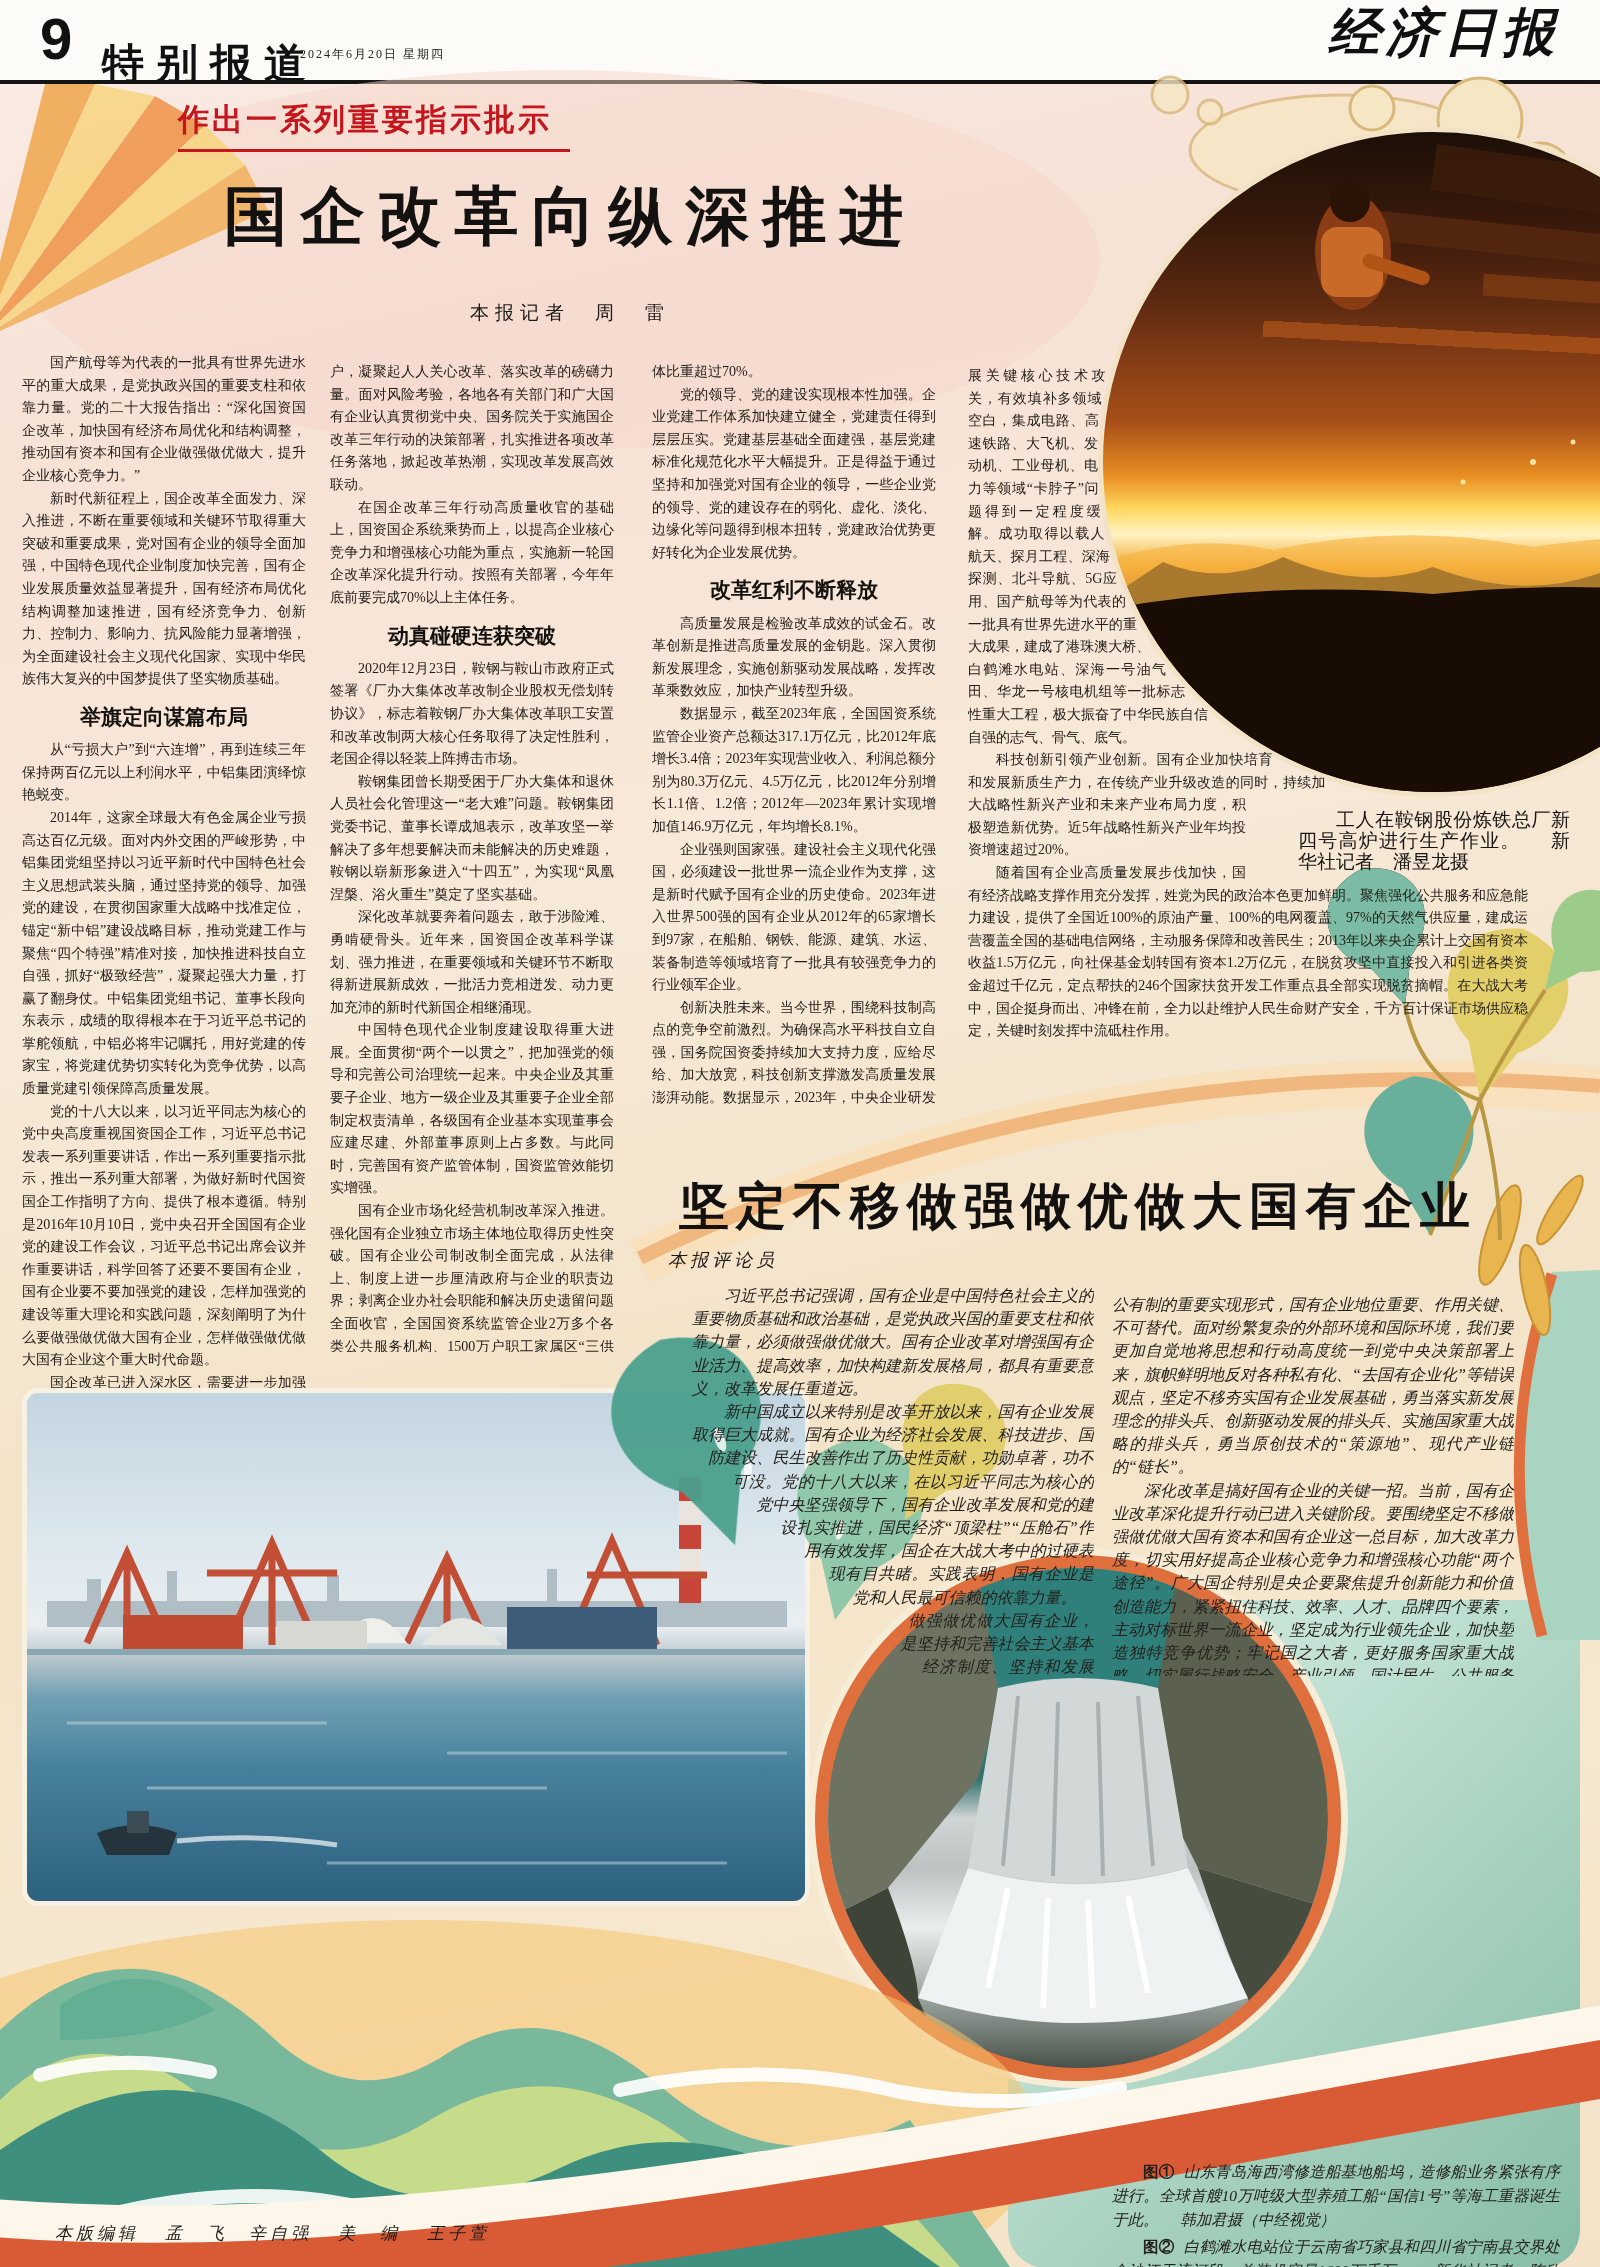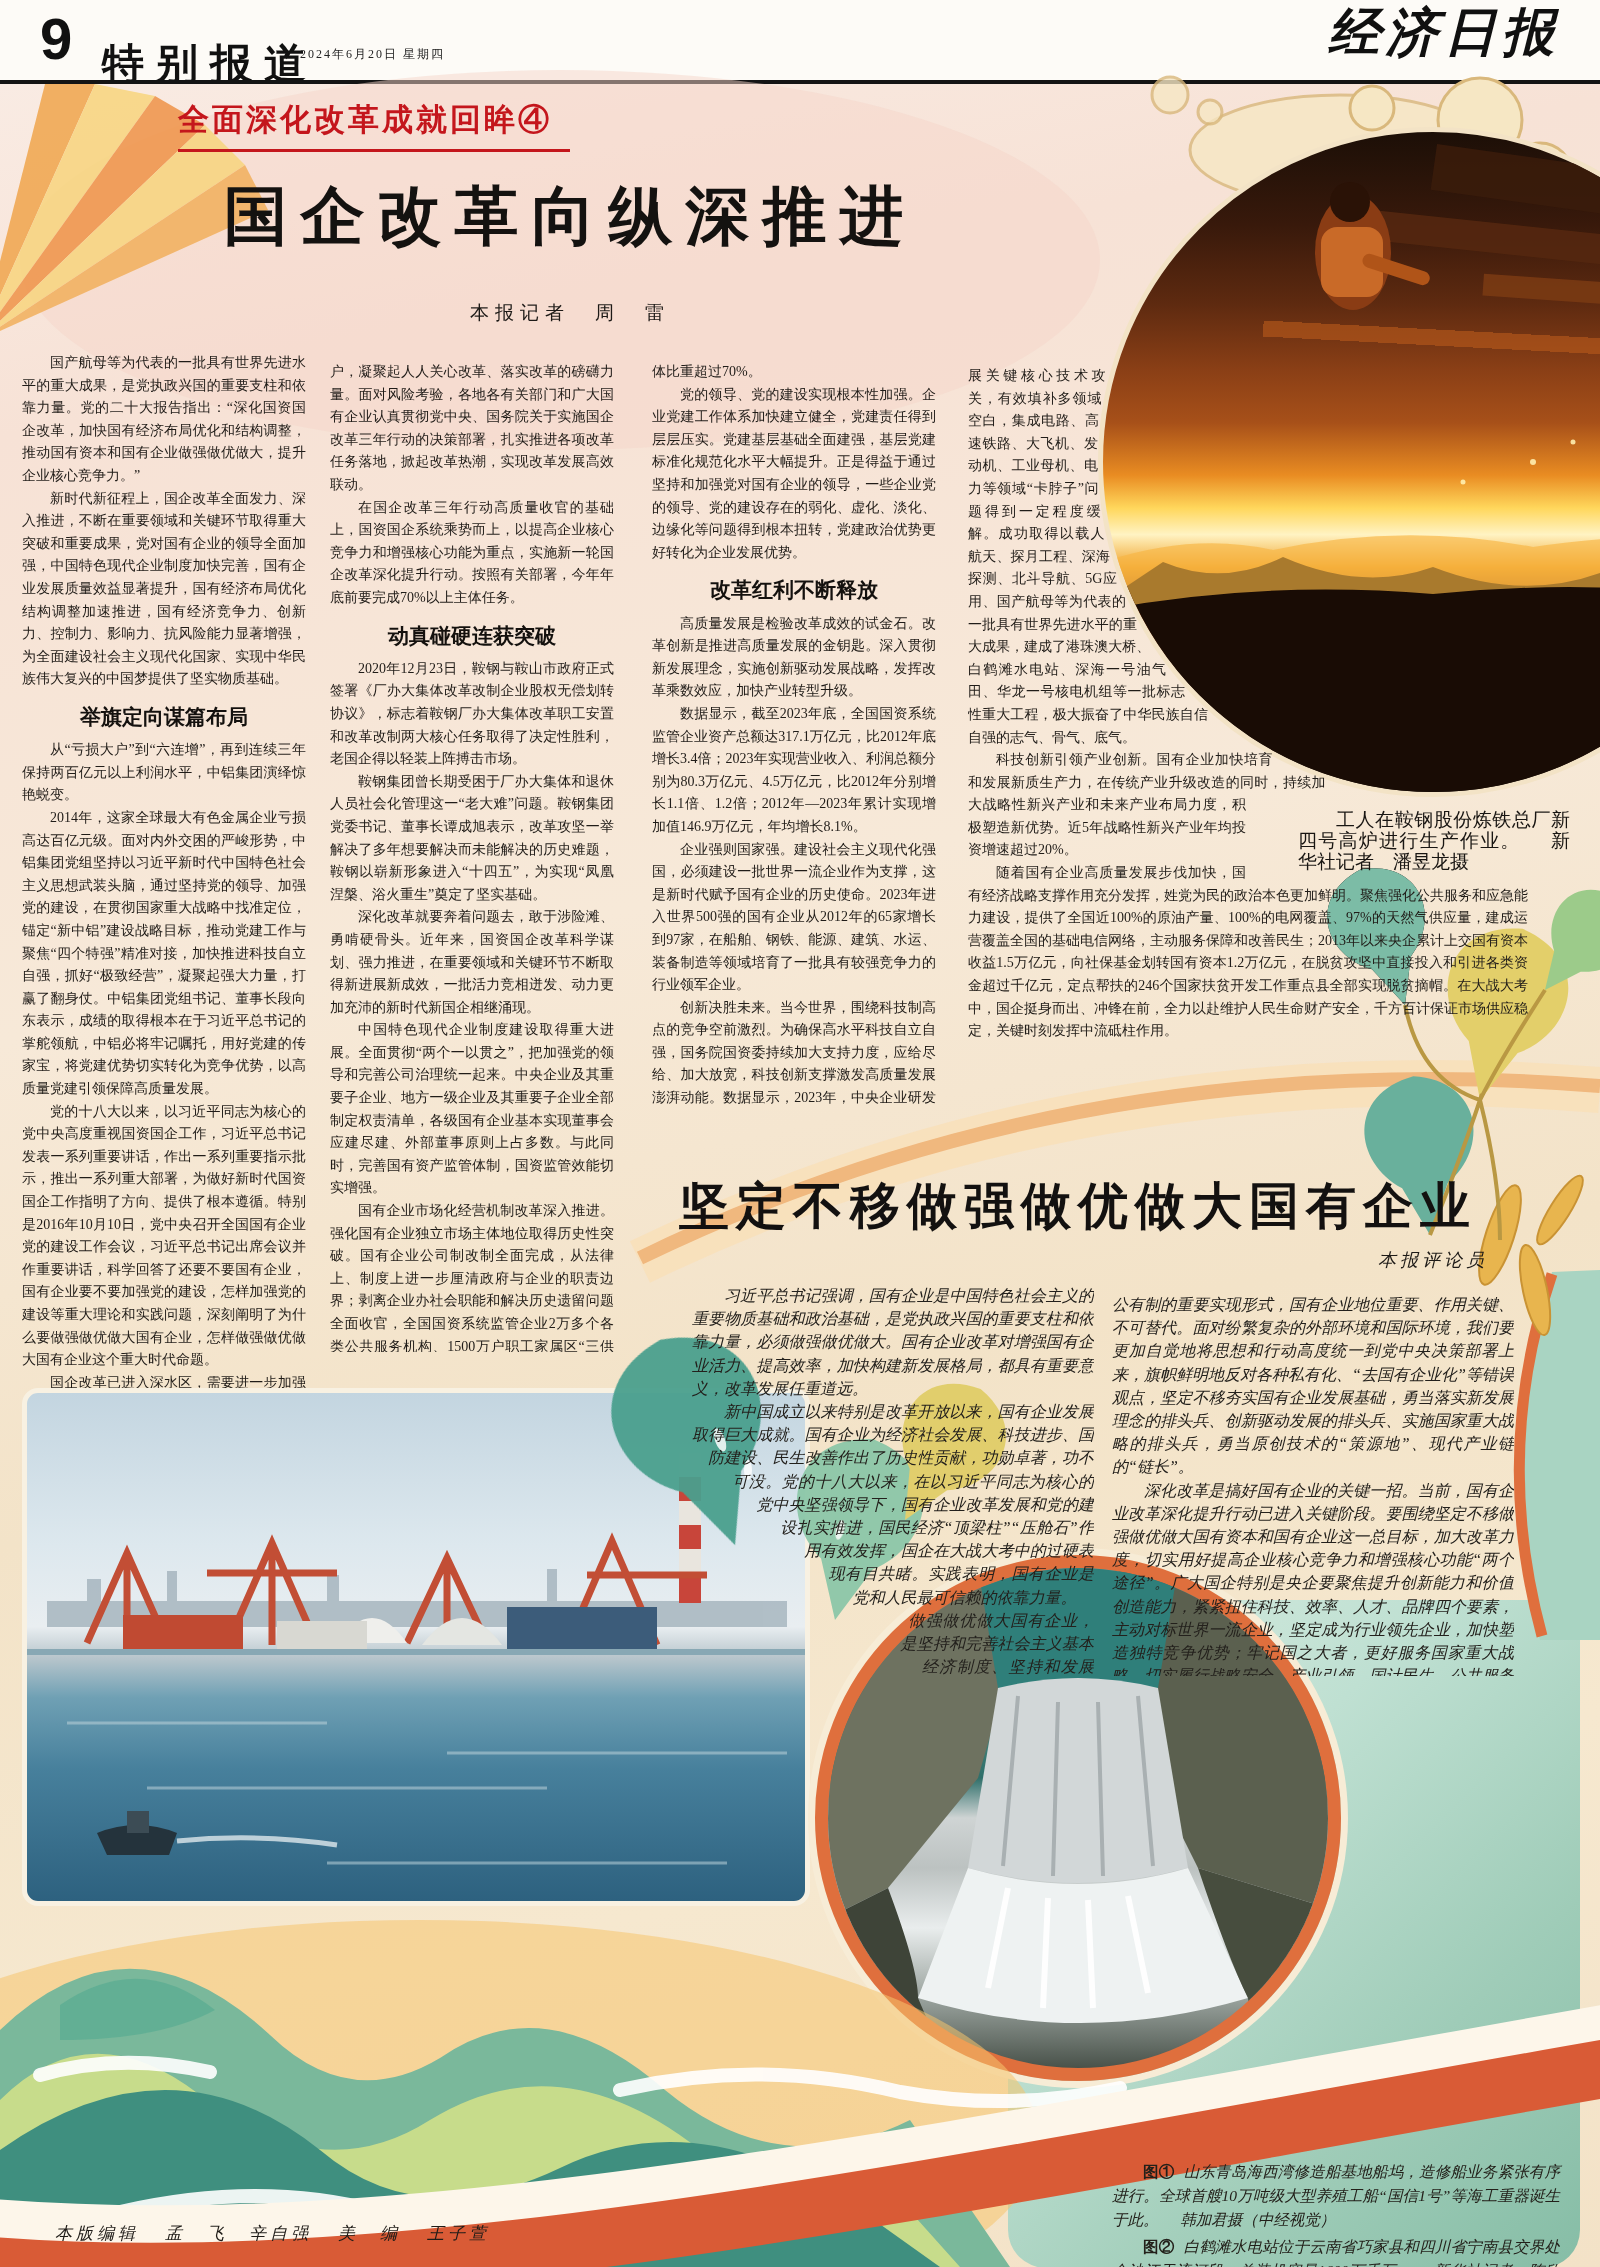--- a/index.html
+++ b/index.html
@@ -38,21 +38,21 @@
   .furnace{position:absolute;left:1098px;top:127px;width:660px;height:660px;border-radius:50%;overflow:hidden;
            border:5px solid #f3e3c6;z-index:4;
            background:linear-gradient(180deg,#1c0f07 0%,#38190b 14%,#5e2a10 26%,#8a3f16 36%,#a75019 44%,#e98c22 52%,#ffd75c 57%,#fff3c3 61%,#f0a42c 66%,#8a3c12 73%,#2a1208 82%,#120a05 100%);}
   .furnace svg{position:absolute;left:0;top:0;}
   .photo-cap{position:absolute;left:1298px;top:790px;width:272px;font-size:19px;line-height:21px;
              text-align:justify;text-indent:2em;color:#181512;z-index:5;}
   .photo-cap .credit{margin-left:1.6em;}
   
   .c-headline{position:absolute;left:668px;top:1178px;width:820px;text-align:center;
               font:900 50px/1.15 "Liberation Sans",sans-serif;letter-spacing:7px;color:#131110;z-index:5;}
-  .c-byline{position:absolute;left:668px;top:1248px;width:820px;text-align:right;font-size:18px;letter-spacing:4px;font-style:italic;z-index:5;}
+  .c-byline{position:absolute;left:668px;top:1248px;width:820px;text-align:left;font-size:18px;letter-spacing:4px;font-style:italic;z-index:5;}
   .ccol{position:absolute;top:1284px;width:402px;height:392px;font-size:16px;line-height:23.2px;font-style:italic;
         text-align:justify;overflow:hidden;z-index:5;color:#23201c;}
   #ccol1{left:692px;} #ccol2{left:1112px;}
   .art-spacer{float:left;width:230px;height:392px;shape-outside:polygon(0px 170px,230px 392px,0px 392px);}
   
   .shipyard{position:absolute;left:22px;top:1388px;width:778px;height:508px;border-radius:16px;overflow:hidden;z-index:2;
             border:5px solid #f8f1e2;
             background:linear-gradient(180deg,#c3d5e0 0%,#dde8ee 30%,#e9eef1 46%,#b9c6cc 52%,#6fa0b4 60%,#47809c 74%,#2d617f 100%);}
   .tealpanel{position:absolute;left:1008px;top:1600px;width:572px;height:668px;border-radius:38px;z-index:2;
              background:linear-gradient(135deg,#d8ece1 0%,#bfe0d2 35%,#9fccb8 70%,#86bda6 100%);}
@@ -96,21 +96,21 @@
       <ellipse cx="1340" cy="150" rx="150" ry="55" opacity="0.8"></ellipse>
       <circle cx="1480" cy="120" r="42"></circle>
         <circle cx="1418" cy="160" r="30"></circle>
       <circle cx="1540" cy="175" r="32"></circle>
         <circle cx="1372" cy="108" r="22"></circle>
       <circle cx="1170" cy="95" r="18" opacity="0.8"></circle>
         <circle cx="1210" cy="112" r="12" opacity="0.8"></circle>
     </g>
   </svg>
 
-  <div class="kicker">全面深化改革成就回眸④</div>
+  <div class="kicker">作出一系列重要指示批示</div>
   <div class="kicker-rule"></div>
   <h1 class="headline" style="margin:0;">国企改革向纵深推进</h1>
   <div class="byline">本报记者　周　雷</div>
 
   <div class="furnace">
     <svg width="660" height="660" viewBox="0 0 660 660">
       <g opacity="0.9">
         <rect x="330" y="30" width="260" height="46" fill="#3a1c0c" transform="rotate(8 460 50)"></rect>
         <rect x="250" y="95" width="360" height="30" fill="#552810" transform="rotate(6 430 110)"></rect>
         <rect x="380" y="150" width="240" height="22" fill="#7a3a14" transform="rotate(4 500 160)"></rect>

